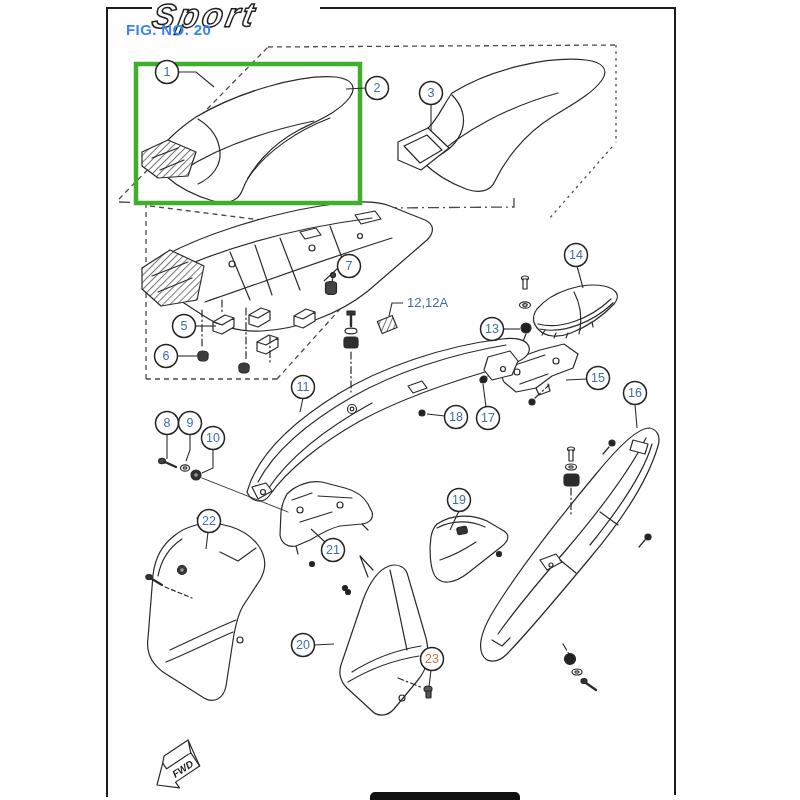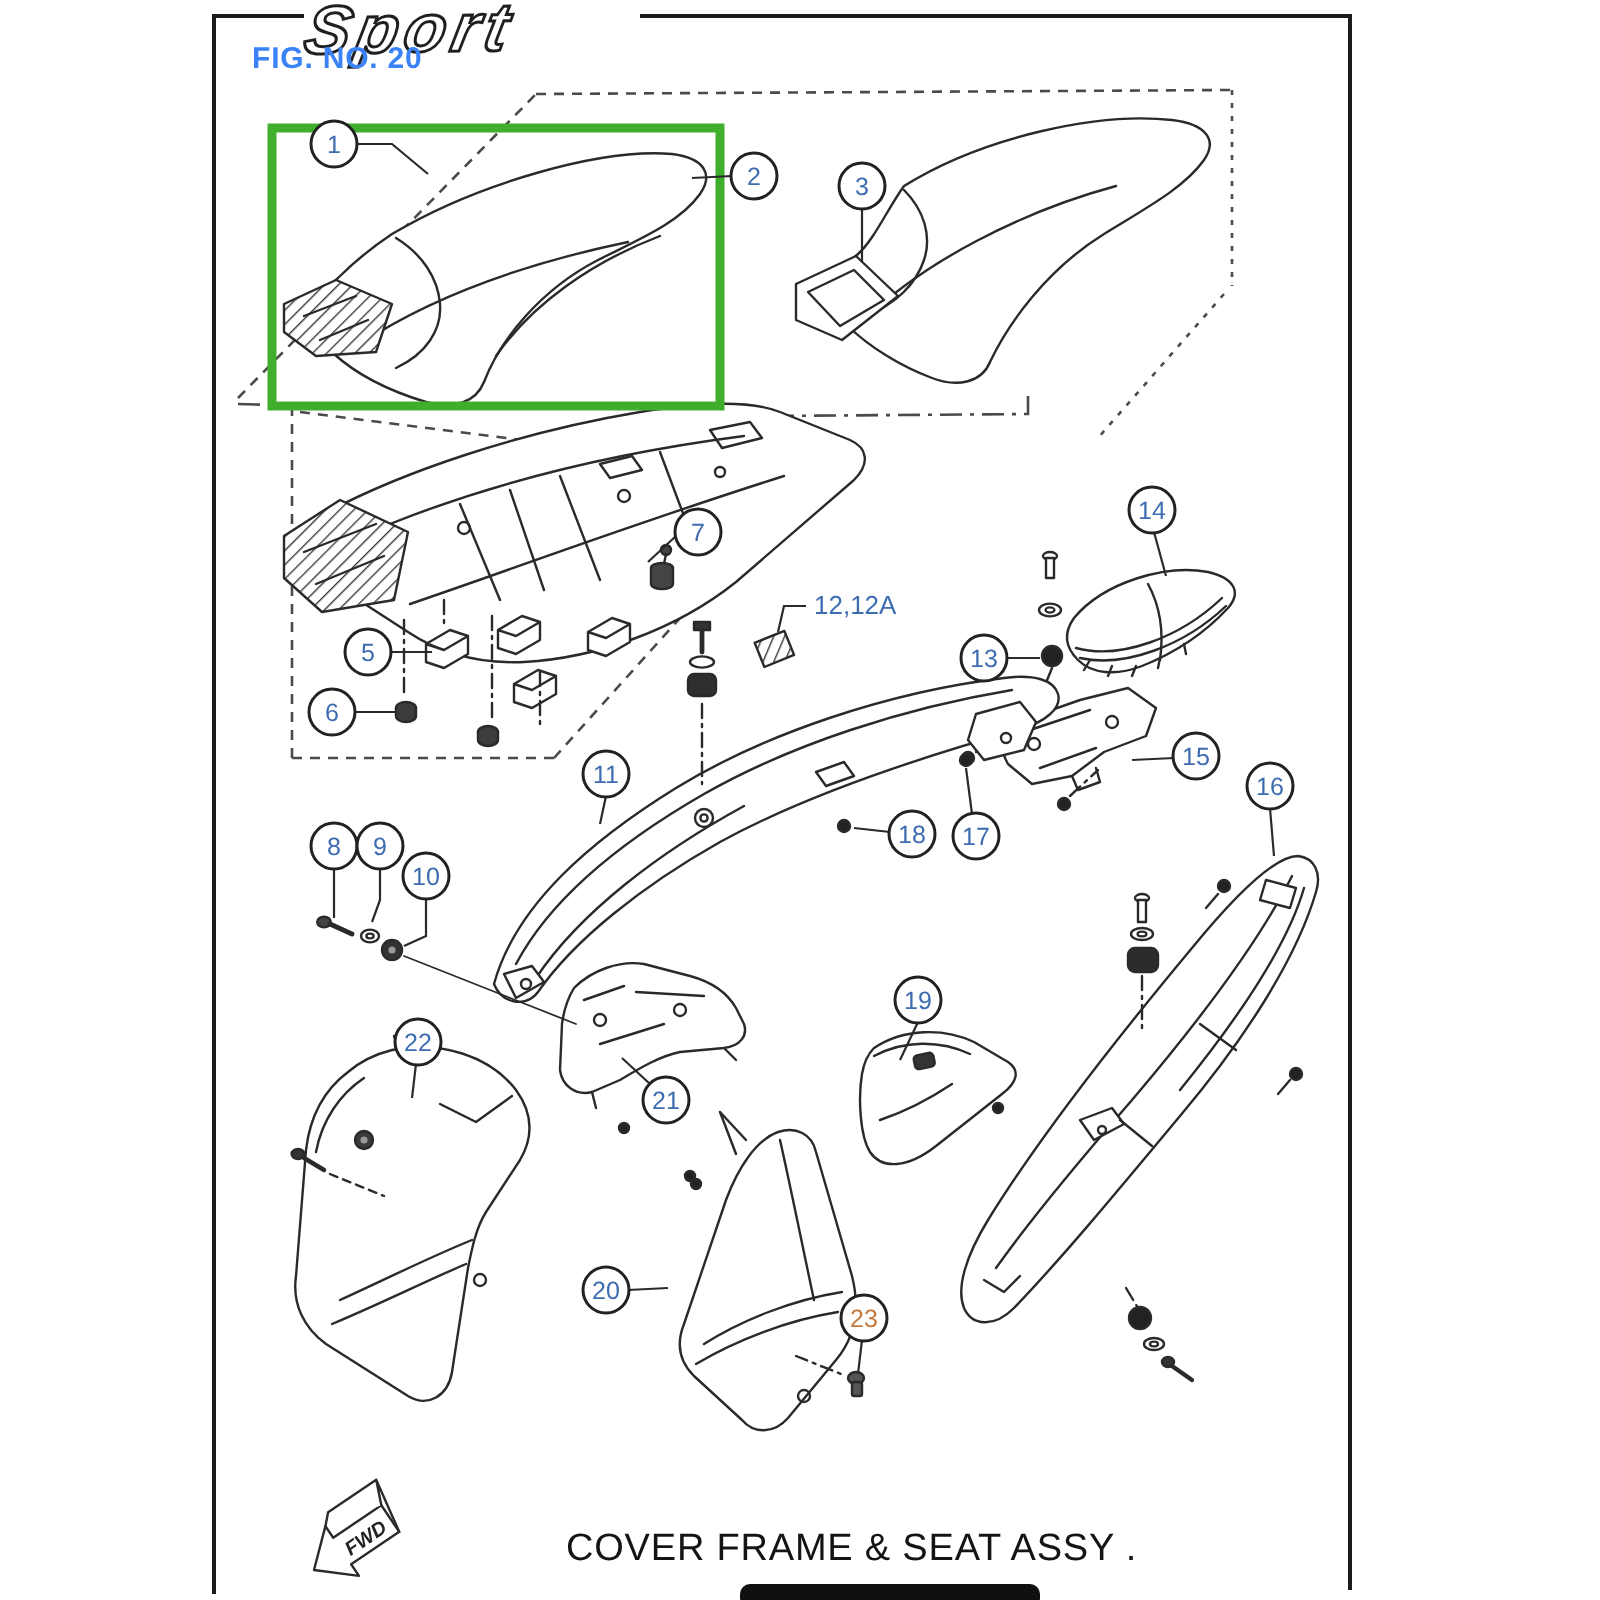--- a/index.html
+++ b/index.html
@@ -30,21 +30,20 @@
 <div class="page">
 
   <div class="border" id="border-left"></div>
   <div class="border" id="border-top-a"></div>
   <div class="border" id="border-top-b"></div>
   <div class="border" id="border-right"></div>
   <div id="bottom-bar"></div>
 
   <div id="brand-logo">Sport</div>
   <div id="fig-label">FIG. NO. 20</div>
-  <div id="diagram-title">COVER FRAME &amp; SEAT ASSY .</div>
 
   <svg id="art" width="800" height="800" viewBox="0 0 800 800">
     <defs>
       <pattern id="hatch" width="5" height="5" patternUnits="userSpaceOnUse" patternTransform="rotate(45)">
         <rect width="5" height="5" fill="#fff"></rect>
         <line x1="0" y1="0" x2="0" y2="5" stroke="#3a3a3a" stroke-width="1.4"></line>
       </pattern>
     </defs>
 
     <g stroke="#4a4a4a" stroke-width="1.3" fill="none">

